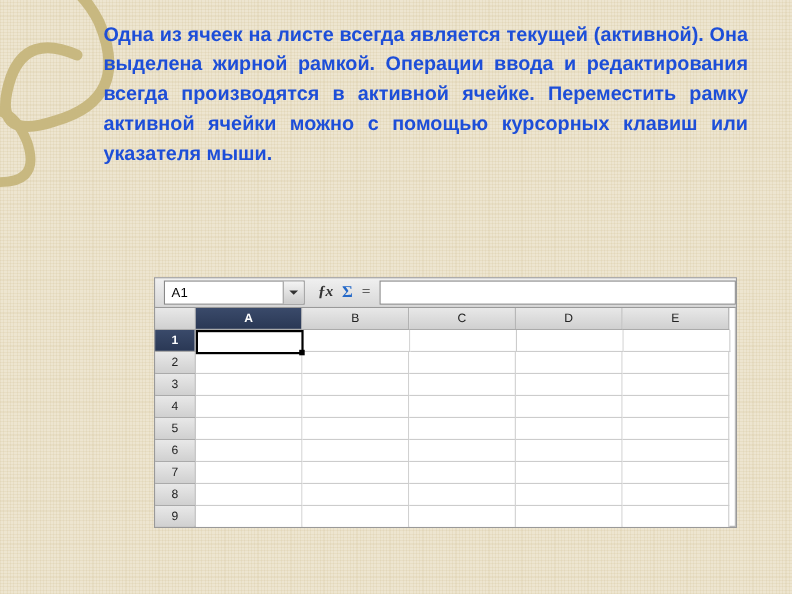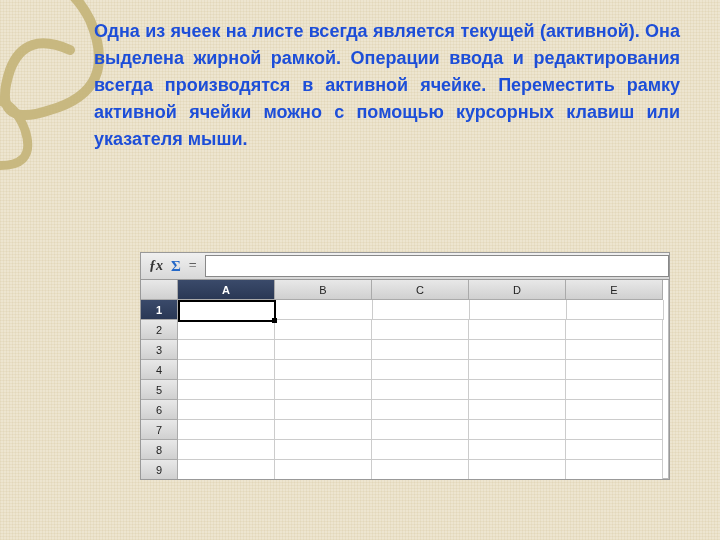--- a/index.html
+++ b/index.html
@@ -180,20 +180,24 @@
   <svg viewBox="0 0 170 220">
     <path d="M 10 10 Q 90 0 120 60 Q 150 130 80 150 Q 20 170 40 110 Q 55 70 100 90" fill="none" stroke="#c8b880" stroke-width="10" stroke-linecap="round"></path>
     <path d="M 0 140 Q 40 130 55 170 Q 68 210 20 205" fill="none" stroke="#c8b880" stroke-width="9" stroke-linecap="round"></path>
   </svg>
 </div>
 
 <div class="main-text">Одна из ячеек на листе всегда является текущей (активной). Она выделена жирной рамкой. Операции ввода и редактирования всегда производятся в активной ячейке. Переместить рамку активной ячейки можно с помощью курсорных клавиш или указателя мыши.</div>
 
 <div class="spreadsheet">
   <div class="formula-bar">
+    <div class="name-box">
+      <span>A1</span>
+      <div class="dd-btn"></div>
+    </div>
     <div class="fx-icons">
       <span class="fx">ƒx</span>
       <span class="sigma">Σ</span>
       <span class="eq">=</span>
     </div>
     <div class="formula-input"></div>
   </div>
   <div class="grid-area">
     <div class="col-headers">
       <div class="corner-box"></div>

